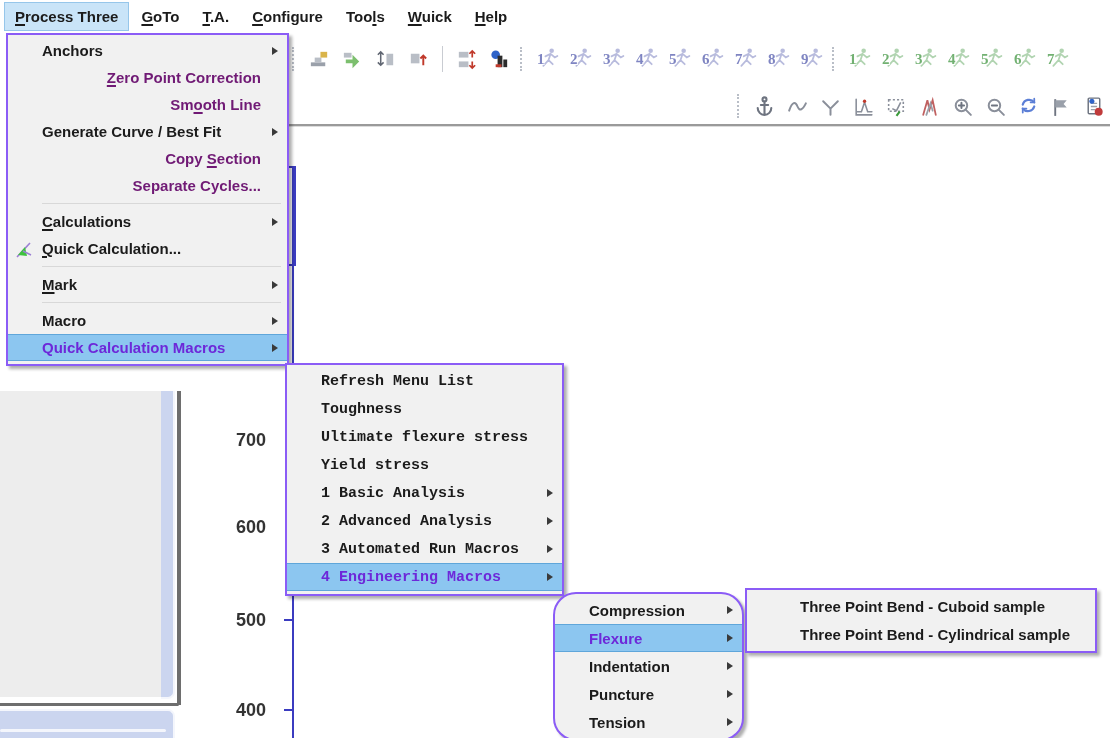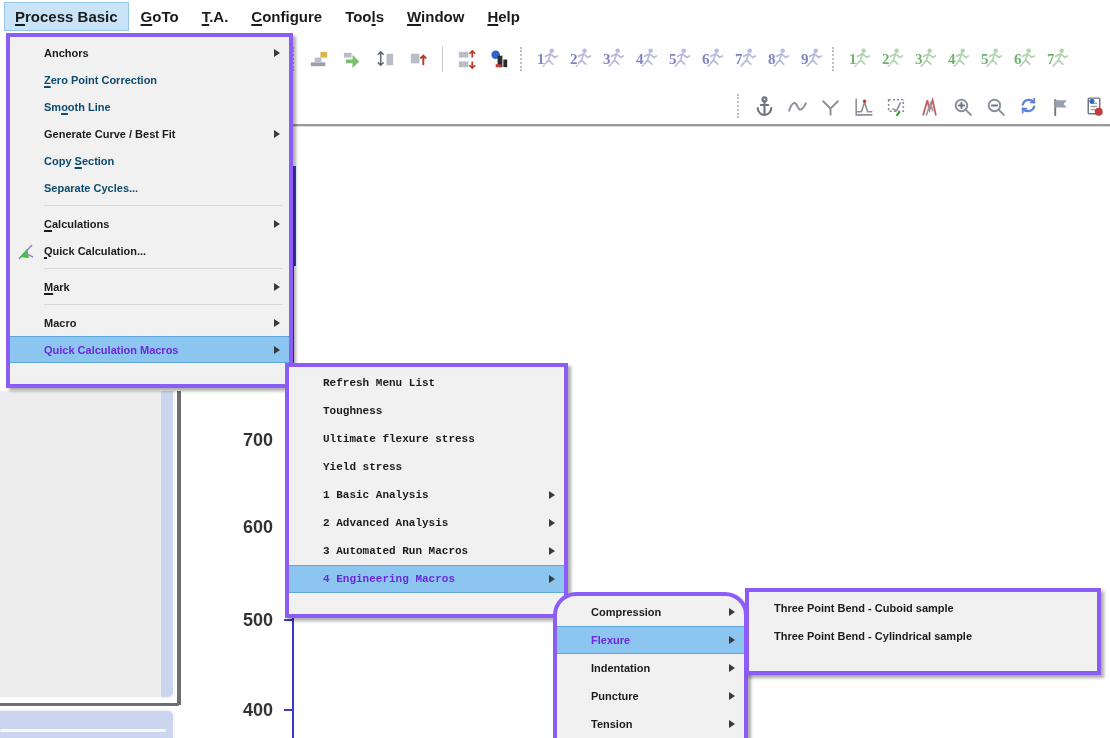--- a/index.html
+++ b/index.html
@@ -7,55 +7,55 @@
     width:1110px;height:738px;position:relative;overflow:hidden;background:#fff;
     font-family:"Liberation Sans",sans-serif;color:#1b1b1b;
   }
   
   .menubar{position:absolute;left:0;top:0;right:0;height:33px;background:#fff;
     display:flex;align-items:center;padding-left:5px;z-index:6;font-size:15px;font-weight:600;}
   .mb-item{padding:5px 10px;margin-right:3px;white-space:nowrap;cursor:default;}
   .mb-item.active{background:#C9E4F8;outline:1px solid #96C6EA;}
   u{text-underline-offset:2px;text-decoration-thickness:1.5px;}
   
-  .popup{position:absolute;background:#F1F1F1;border:4px solid #8b5cf6;
-    box-shadow:3px 3px 3px rgba(0,0,0,.32);font-size:11px;font-weight:600;padding:2px 0 21px 0;}
+  .popup{position:absolute;background:#F1F1F1;border:2px solid #8b5cf6;
+    box-shadow:3px 3px 3px rgba(0,0,0,.32);font-size:15px;font-weight:600;padding:2px 0 3px 0;}
   .mi{height:27px;display:flex;align-items:center;position:relative;
     padding-left:34px;padding-right:26px;white-space:nowrap;cursor:default;}
   .sub .mi{height:28px;}
-  .mi.disabled{color:#0c4a6e;}
+  .mi.disabled{color:#701a75;justify-content:flex-end;}
   .mi.hl{background:#8CC6F0;box-shadow:inset 0 1px 0 #5FA6DA, inset 0 -1px 0 #5FA6DA;color:#6d28d9;}
   .arrow{position:absolute;right:9px;top:50%;transform:translateY(-50%);
     width:0;height:0;border-left:6px solid #3a3a3a;border-top:4.5px solid transparent;border-bottom:4.5px solid transparent;}
   .sep{height:1px;background:#D8D8D8;margin:4px 6px 4px 34px;}
   .mi .item-icon{position:absolute;left:6px;top:4px;width:20px;height:20px;}
   #menu-process{left:6px;top:33px;width:279px;z-index:10;}
   #menu-qcm{left:285px;top:363px;width:275px;z-index:11;font-family:Liberation Mono, monospace;}
   #menu-eng{left:553px;top:592px;width:187px;z-index:12;border-radius:23px;}
   #menu-flex{left:745px;top:588px;width:348px;z-index:13;}
-  #menu-flex .mi{padding-left:25px;}
+  #menu-flex .mi{padding-left:25px;margin-left:28px;}
   
   .tb{position:absolute;display:flex;align-items:center;gap:8px;z-index:2;}
   #tb1{left:292px;top:42px;height:34px;}
   #tb2{left:737px;top:90px;height:32px;}
   .grip{width:3px;height:24px;border-left:2px dotted #B9BEC7;margin-right:2px;}
   .tsep{width:1px;height:26px;background:#C9CCD2;margin:0 3px;}
   .ticon{width:25px;height:25px;display:flex;align-items:center;justify-content:center;}
   .ticon svg{width:23px;height:23px;}
   .runner{position:relative;width:25px;height:26px;}
   .runner svg{position:absolute;inset:0;opacity:.55;}
   .runner b{position:absolute;left:2px;top:5px;font-family:"Liberation Serif",serif;
     font-size:15px;font-weight:700;text-shadow:1px 1px 0 #fff;}
   .purple{color:#7F85C2;} .green{color:#72B172;}
   .tb-bottom{position:absolute;left:283px;right:0;top:124px;height:2px;background:#9A9A9A;border-bottom:1px solid #DCDCDC;z-index:1;}
   
   .axis{position:absolute;left:292px;top:168px;width:2px;bottom:0;background:#3B3CC0;z-index:1;}
   .axis-rect{position:absolute;left:284px;top:166px;width:8px;height:96px;border:2px solid #3B3CC0;z-index:1;}
   .tick{position:absolute;left:284px;width:9px;height:2px;background:#3B3CC0;z-index:1;}
-  .ylab{position:absolute;width:44px;text-align:center;left:236px;font-size:18px;font-weight:600;color:#333;z-index:1;}
+  .ylab{position:absolute;width:44px;text-align:left;left:236px;font-size:18px;font-weight:600;color:#333;z-index:1;}
   
   .lp-gray{position:absolute;left:0;top:391px;width:161px;height:306px;background:#EDEDED;border-bottom:2px solid #fff;z-index:1;}
   .lp-blue{position:absolute;left:161px;top:391px;width:12px;height:306px;background:#CBD5EF;border-right:2px solid #F4F6FC;border-bottom:2px solid #F4F6FC;border-bottom-right-radius:7px;z-index:1;}
   .lp-dark{position:absolute;left:177px;top:391px;width:4px;height:314px;background:#6E6E6E;z-index:1;}
   .lp-hline{position:absolute;left:0;top:703px;width:179px;height:3px;background:#6E6E6E;border-radius:0 3px 3px 0;z-index:1;}
   .lp-bar{position:absolute;left:0;top:709px;width:173px;height:29px;background:#CBD5EF;border-top:2px solid #F4F6FC;border-right:2px solid #F4F6FC;border-top-right-radius:7px;z-index:1;}
   .lp-bar-line{position:absolute;left:0;top:729px;width:166px;height:3px;background:#F4F6FC;border-radius:3px;z-index:1;}
 </style>
 </head>
 <body>
@@ -306,26 +306,26 @@
     <svg viewBox="0 0 22 22">
         <rect x="5" y="3" width="11" height="15" rx="1" fill="#fff" stroke="#6E7480" stroke-width="1.4"></rect>
         <path d="M7.5 8 h6 M7.5 11 h6 M7.5 14 h4" stroke="#9AA0AA" stroke-width="1.2"></path>
         <circle cx="8.5" cy="6" r="2.4" fill="#2E63C9"></circle>
         <circle cx="15" cy="16" r="3.8" fill="#C03B3B"></circle>
       </svg>
   </span>
 </div>
 
 <div class="menubar">
-  <div class="mb-item active"><span><span></span><u>P</u><span>rocess Basic</span></span></div>
+  <div class="mb-item active"><span><span></span><u>P</u><span>rocess Three</span></span></div>
   <div class="mb-item"><span><span></span><u>G</u><span>oTo</span></span></div>
   <div class="mb-item"><span><span></span><u>T</u><span>.A.</span></span></div>
   <div class="mb-item"><span><span></span><u>C</u><span>onfigure</span></span></div>
   <div class="mb-item"><span><span>Too</span><u>l</u><span>s</span></span></div>
-  <div class="mb-item"><span><span></span><u>W</u><span>indow</span></span></div>
+  <div class="mb-item"><span><span></span><u>W</u><span>uick</span></span></div>
   <div class="mb-item"><span><span></span><u>H</u><span>elp</span></span></div>
 </div>
 
 <div class="popup" id="menu-process">
   <div class="mi">
       <span><span>Anchors</span><u></u><span></span></span>
       <span class="arrow"></span>
     </div>
   <div class="mi disabled">
       <span><span></span><u>Z</u><span>ero Point Correction</span></span>

